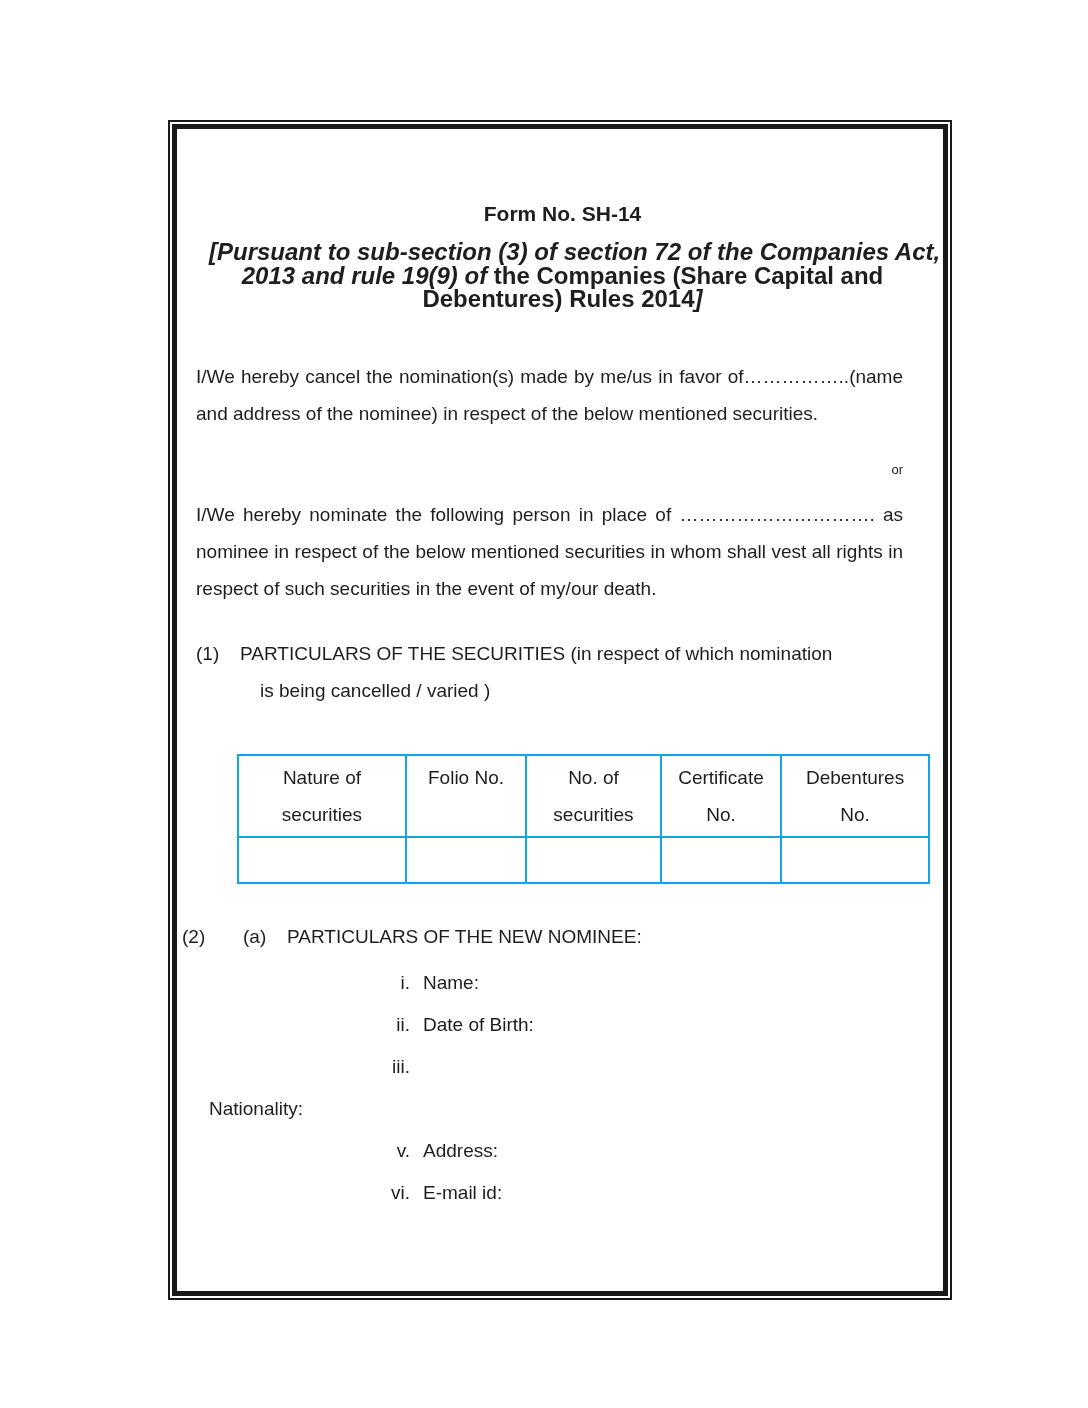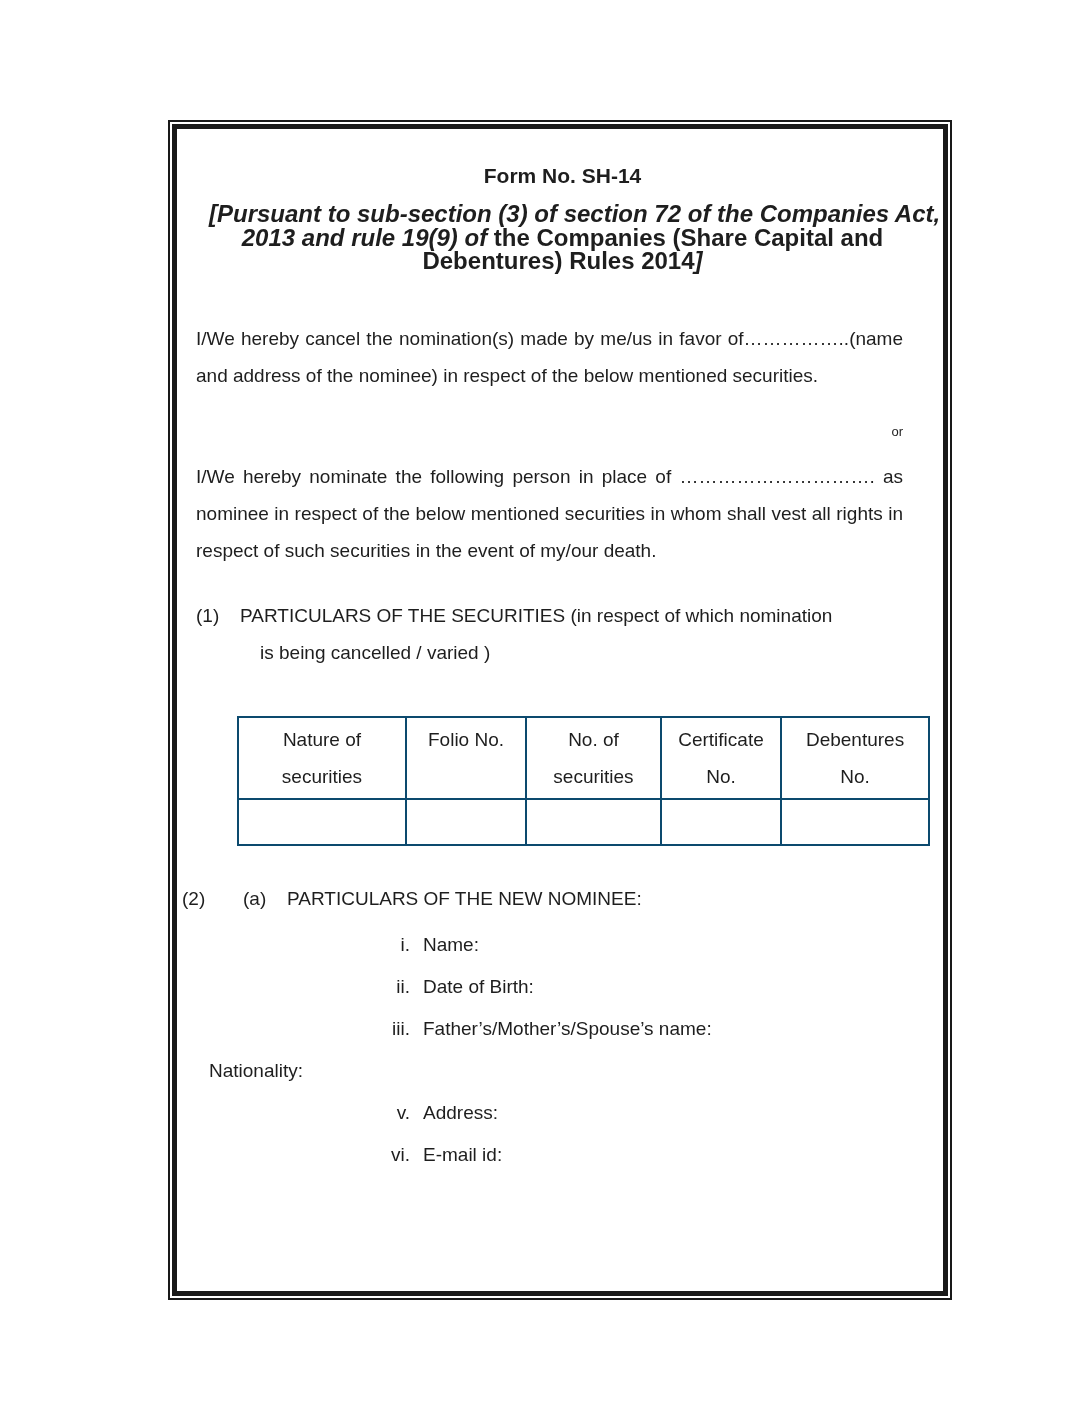--- a/index.html
+++ b/index.html
@@ -25,20 +25,21 @@
     border: 5px solid #191919;
     box-shadow: 0 0 0 2px #ffffff, 0 0 0 4px #191919;
     background: #ffffff;
     overflow: hidden;
   }
   .content {
     box-sizing: border-box;
     width: 100%;
     height: 100%;
     padding: 34px 40px 0 19px;
+    margin-top: 38px;
   }
   .ttl {
     text-align: center;
     font-weight: bold;
     font-size: 21px;
     line-height: 26px;
     position: relative;
     left: 13px;
     white-space: nowrap;
   }
@@ -85,21 +86,21 @@
     table-layout: fixed;
     width: 693px;
     margin: 45px 0 0 41px;
   }
   table.securities col.c1 { width: 24.3%; }
   table.securities col.c2 { width: 17.4%; }
   table.securities col.c3 { width: 19.5%; }
   table.securities col.c4 { width: 17.4%; }
   table.securities col.c5 { width: 21.4%; }
   table.securities th, table.securities td {
-    border: 2px solid #0c4a6e;
+    border: 2px solid #0ea5e9;
   }
   table.securities th {
     font-weight: normal;
     font-size: 19px;
     line-height: 37px;
     text-align: center;
     vertical-align: top;
     padding: 3px 10px;
   }
   table.securities td { height: 42px; }
@@ -191,21 +192,20 @@
       <div class="ni">
         <span class="ni-num">i.</span>
         <span class="ni-label">Name:</span>
       </div>
       <div class="ni">
         <span class="ni-num">ii.</span>
         <span class="ni-label">Date of Birth:</span>
       </div>
       <div class="ni">
         <span class="ni-num">iii.</span>
-        <span class="ni-label">Father’s/Mother’s/Spouse’s name:</span>
       </div>
       <div class="ni">
         <span class="ni-label">Nationality:</span>
       </div>
       <div class="ni">
         <span class="ni-num">v.</span>
         <span class="ni-label">Address:</span>
       </div>
       <div class="ni">
         <span class="ni-num">vi.</span>

